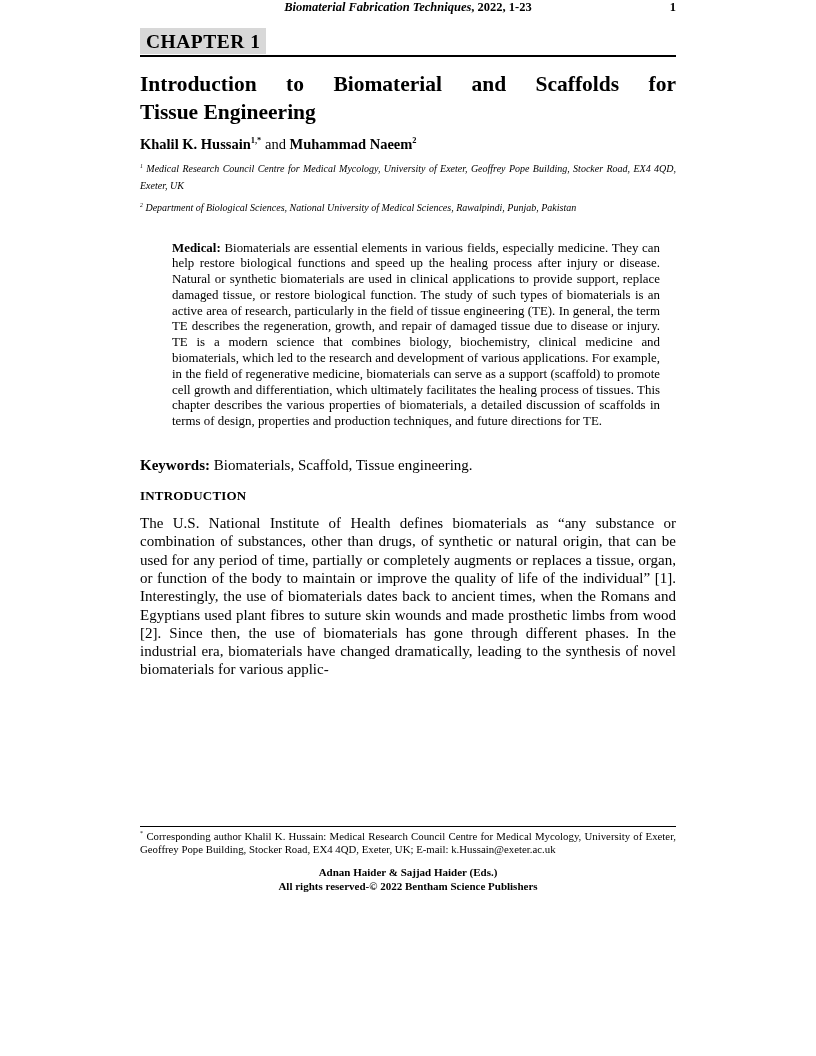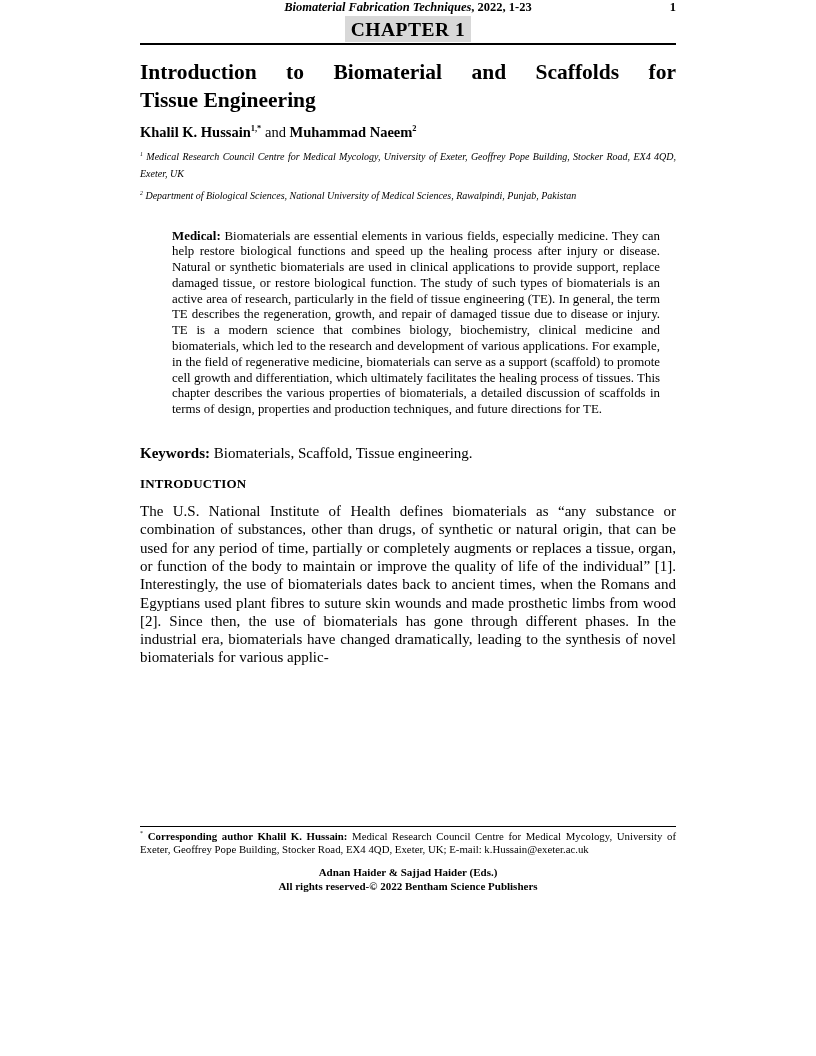--- a/index.html
+++ b/index.html
@@ -28,22 +28,22 @@
     left: 0; right: 0;
     text-align: center;
   }
   .running-header .journal-italic { font-style: italic; }
   .running-header .pagenum {
     position: absolute;
     right: 0; top: 0;
   }
   
   .banner-row {
-    margin-top: 0;
-    text-align: center;
+    margin-top: 12px;
+    text-align: left;
   }
   .chapter-banner {
     display: inline-block;
     font-size: 19.5px;
     font-weight: bold;
     line-height: 25px;
     padding: 1px 6px 0 6px;
     letter-spacing: 0.5px;
   }
   .header-rule {
@@ -113,21 +113,21 @@
     width: 536px;
     top: 826px;
   }
   .footnote-rule { border-top: 1px solid #000000; }
   .footnote {
     margin-top: 3px;
     font-size: 10.8px;
     line-height: 13px;
     text-align: justify;
   }
-  .footnote .label { font-weight: bold; }
+  .footnote .label { font-weight: normal; }
   .publisher {
     margin-top: 10px;
     text-align: center;
     font-size: 11px;
     line-height: 13.5px;
     font-weight: bold;
   }
 </style>
 </head>
 <body>

